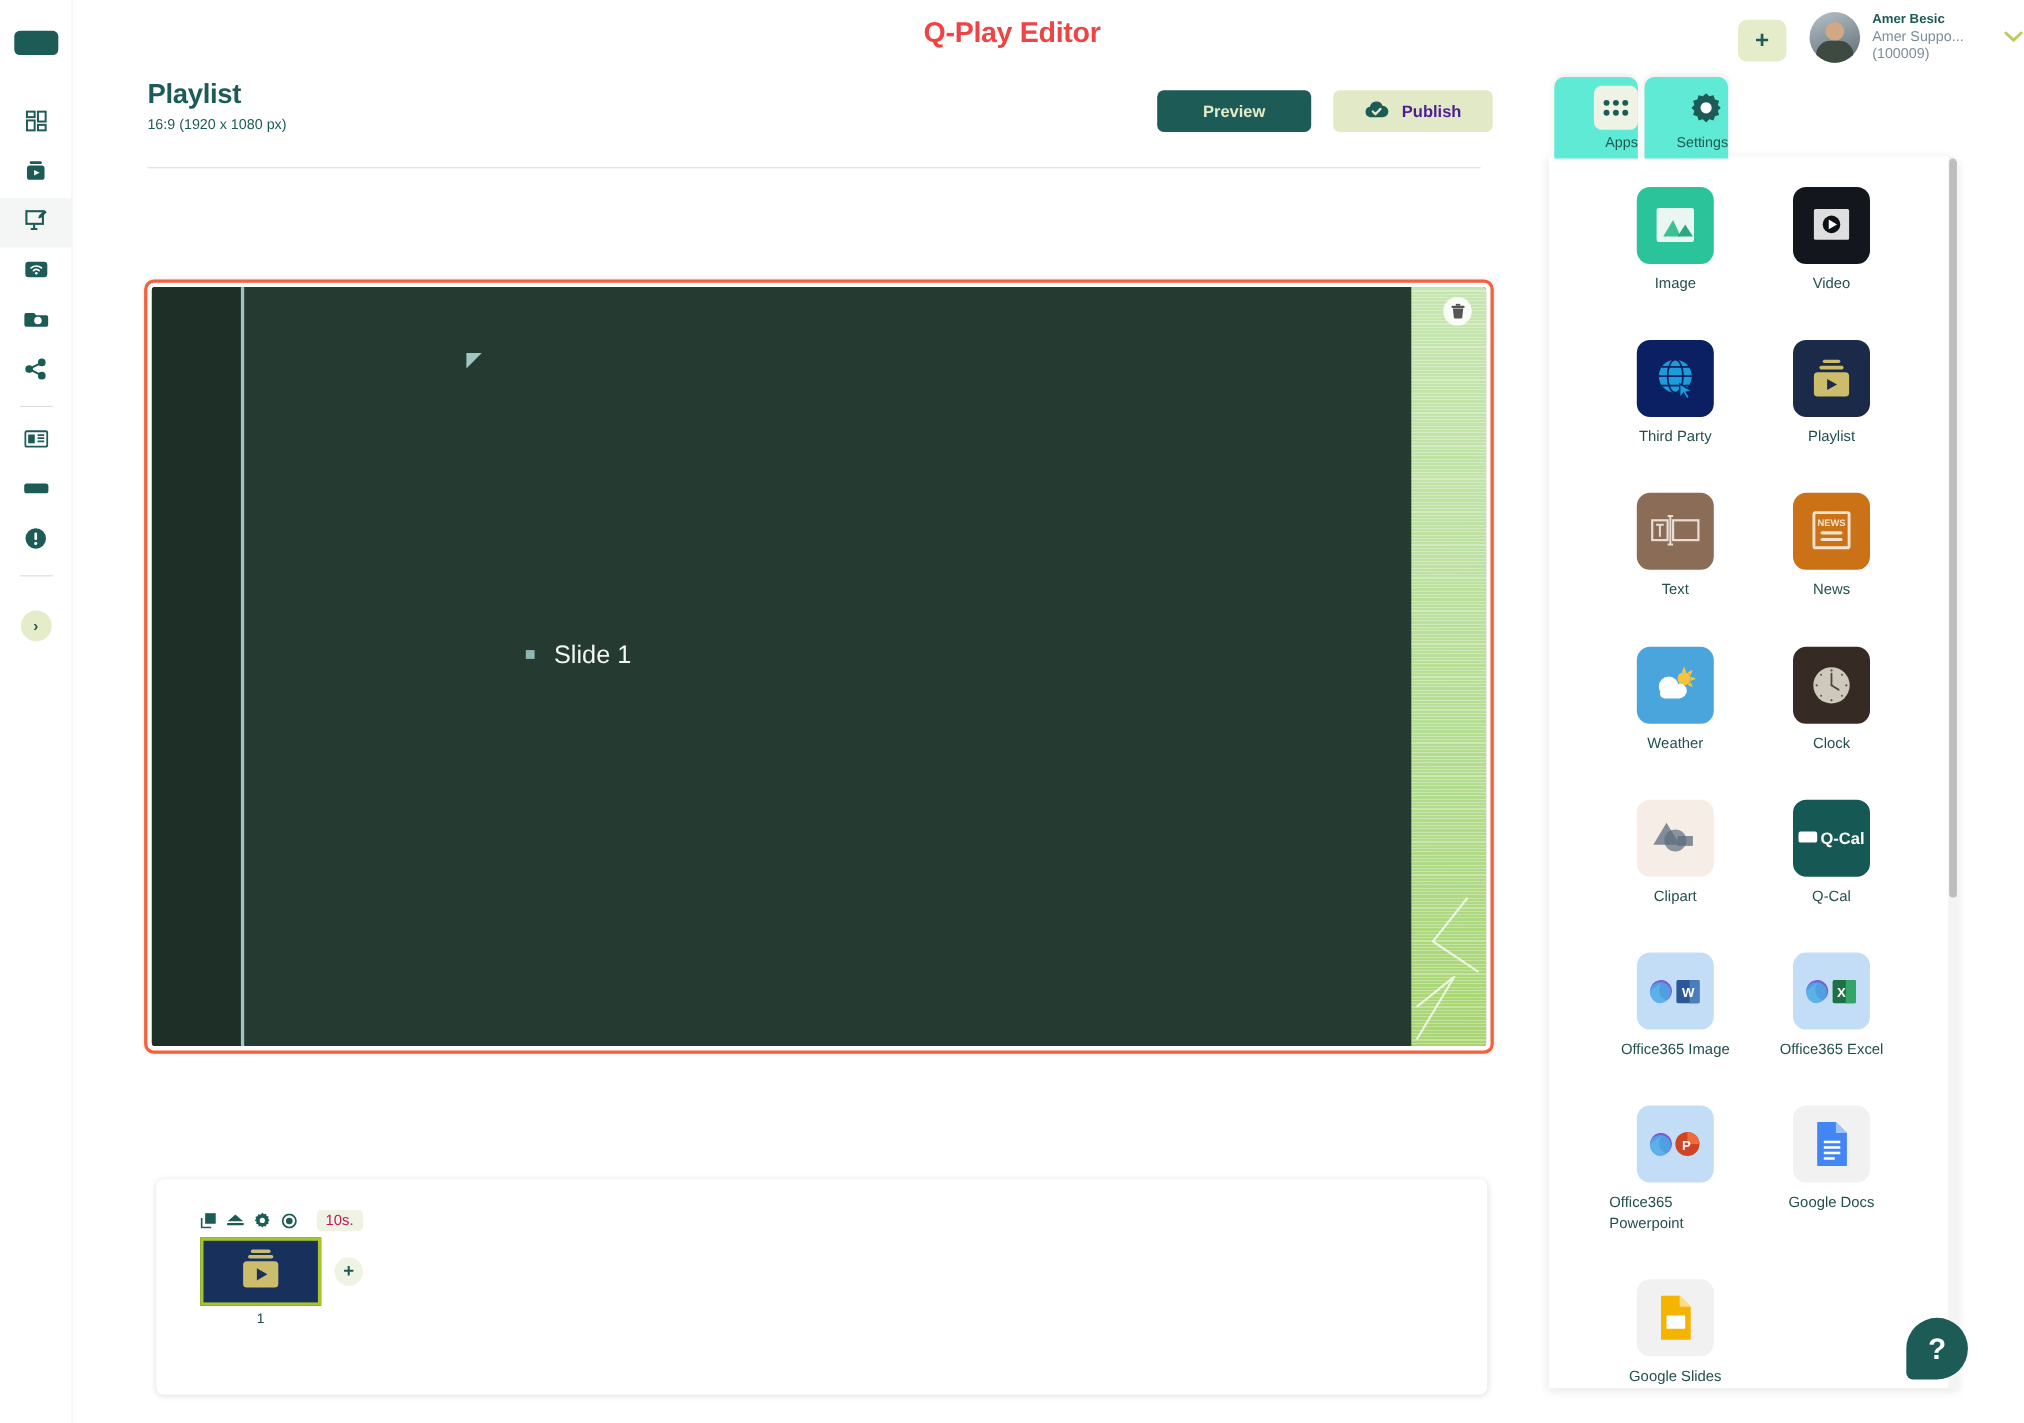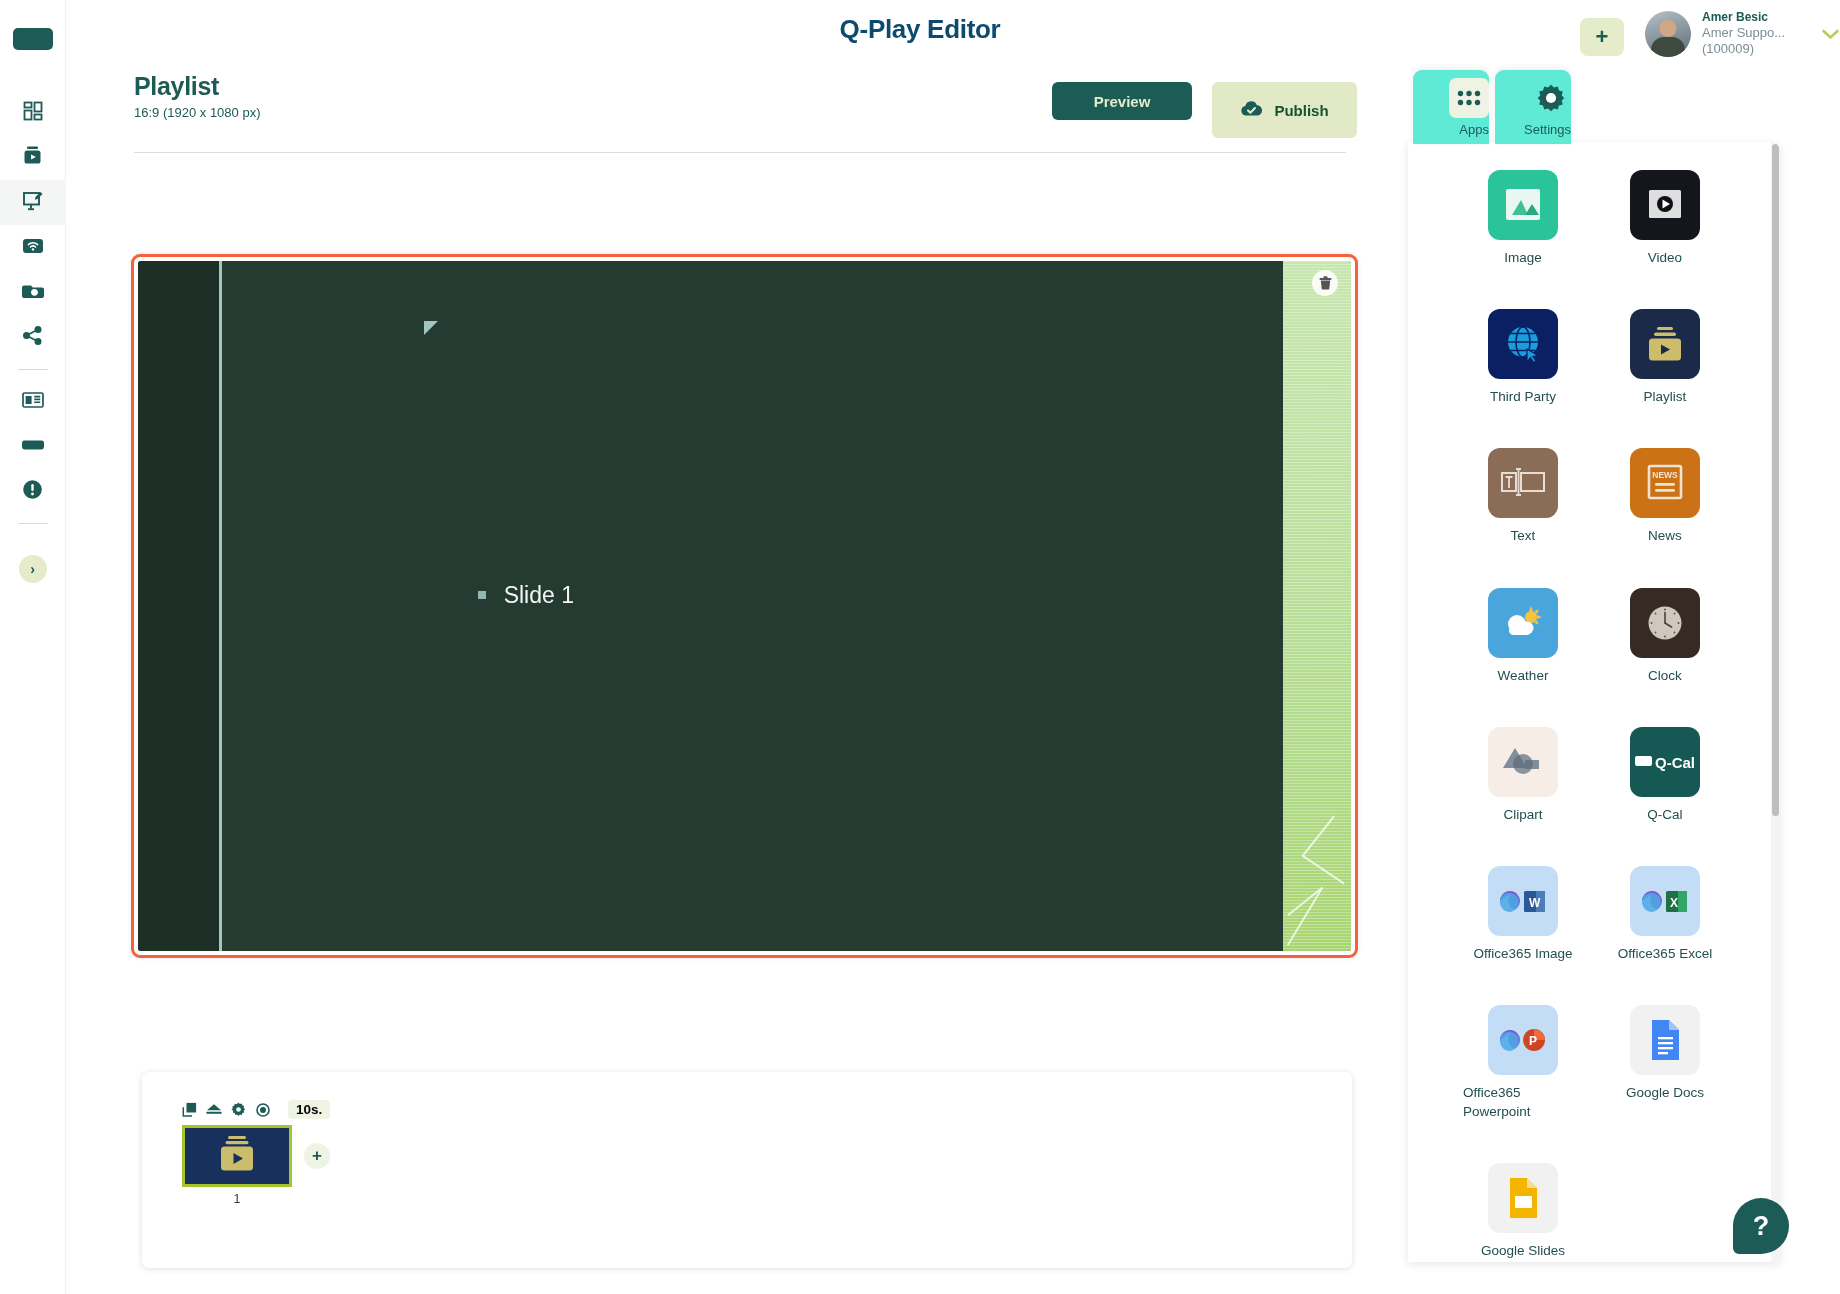--- a/index.html
+++ b/index.html
@@ -29,21 +29,21 @@
   .rail-sep { width:30px; height:1px; background:#d8dcdc; margin:9px 0; }
   .rail-expand {
     width:28px; height:28px; border-radius:50%; background:#e4ecc9;
     display:flex; align-items:center; justify-content:center;
     color:#1d5b56; font-size:14px; font-weight:bold; margin-top:22px;
   }
 
   
   .app-title {
     position:absolute; left:0; top:14px; width:1840px; text-align:center;
-    font-size:26px; font-weight:bold; color:#0c4a6e; letter-spacing:-.3px;
+    font-size:26px; font-weight:bold; color:#ef4444; letter-spacing:-.3px;
   }
 
   
   .plus-btn {
     position:absolute; left:1580px; top:18px; width:44px; height:38px;
     background:#e4ecc9; border-radius:8px; display:flex; align-items:center;
     justify-content:center; color:#1d5b56; font-size:22px; font-weight:600;
   }
   .user-box { position:absolute; left:1645px; top:10px; display:flex; align-items:center; gap:11px; }
   .avatar {
@@ -65,22 +65,22 @@
   .page-title { font-size:25px; font-weight:bold; color:#1d5b56; letter-spacing:-.3px;}
   .page-sub { font-size:13px; color:#1d5b56; margin-top:4px;text-align:center; }
   .head-rule { position:absolute; left:134px; top:152px; width:1212px; height:1px; background:#dcdcdc; }
 
   .btn-preview {
     position:absolute; left:1052px; top:82px; width:140px; height:38px;
     background:#1d5b56; color:#e4ecc9; border:none; border-radius:6px;
     font-size:15px; font-weight:bold; font-family:inherit; cursor:pointer;
   }
   .btn-publish {
-    position:absolute; left:1212px; top:82px; width:145px; height:56px;
-    background:#e1e9c6; color:#14532d; border:none; border-radius:6px;
+    position:absolute; left:1212px; top:82px; width:145px; height:38px;
+    background:#e1e9c6; color:#4c1d95; border:none; border-radius:6px;
     font-size:15px; font-weight:bold; font-family:inherit; cursor:pointer;
     display:flex; align-items:center; justify-content:center; gap:11px;
   }
 
   
   .canvas-wrap {
     position:absolute; left:131px; top:254px; width:1227px; height:704px;
     border:3px solid #f4613a; border-radius:9px; padding:4px; background:#fff;
     box-shadow:0 0 4px rgba(0,0,0,.10);
   }
@@ -117,21 +117,21 @@
 
   
   .timeline {
     position:absolute; left:142px; top:1072px; width:1210px; height:196px;
     background:#ffffff; border-radius:7px; box-shadow:0 1px 6px rgba(0,0,0,.13);
   }
   .tl-item { position:absolute; left:40px; top:28px; }
   .tl-toolbar { display:flex; align-items:center; gap:9px; margin-bottom:6px; }
   .tl-toolbar .ic { color:#1d5b56; display:flex; align-items:center; }
   .tl-dur {
-    margin-left:8px; background:#eff3e3; color:#000000; font-size:13.5px; font-weight:bold;
+    margin-left:8px; background:#eff3e3; color:#be185d; font-size:13.5px; font-weight:normal;
     padding:2px 8px; border-radius:4px;
   }
   .tl-thumbrow { display:flex; align-items:center; gap:12px; }
   .tl-thumb {
     width:110px; height:62px; background:#18305c; border:3px solid #a4c62b;
     display:flex; align-items:center; justify-content:center;
   }
   .tl-add {
     width:26px; height:26px; border-radius:50%; background:#eff3e3; color:#1d5b56;
     display:flex; align-items:center; justify-content:center; font-size:17px; font-weight:700;

